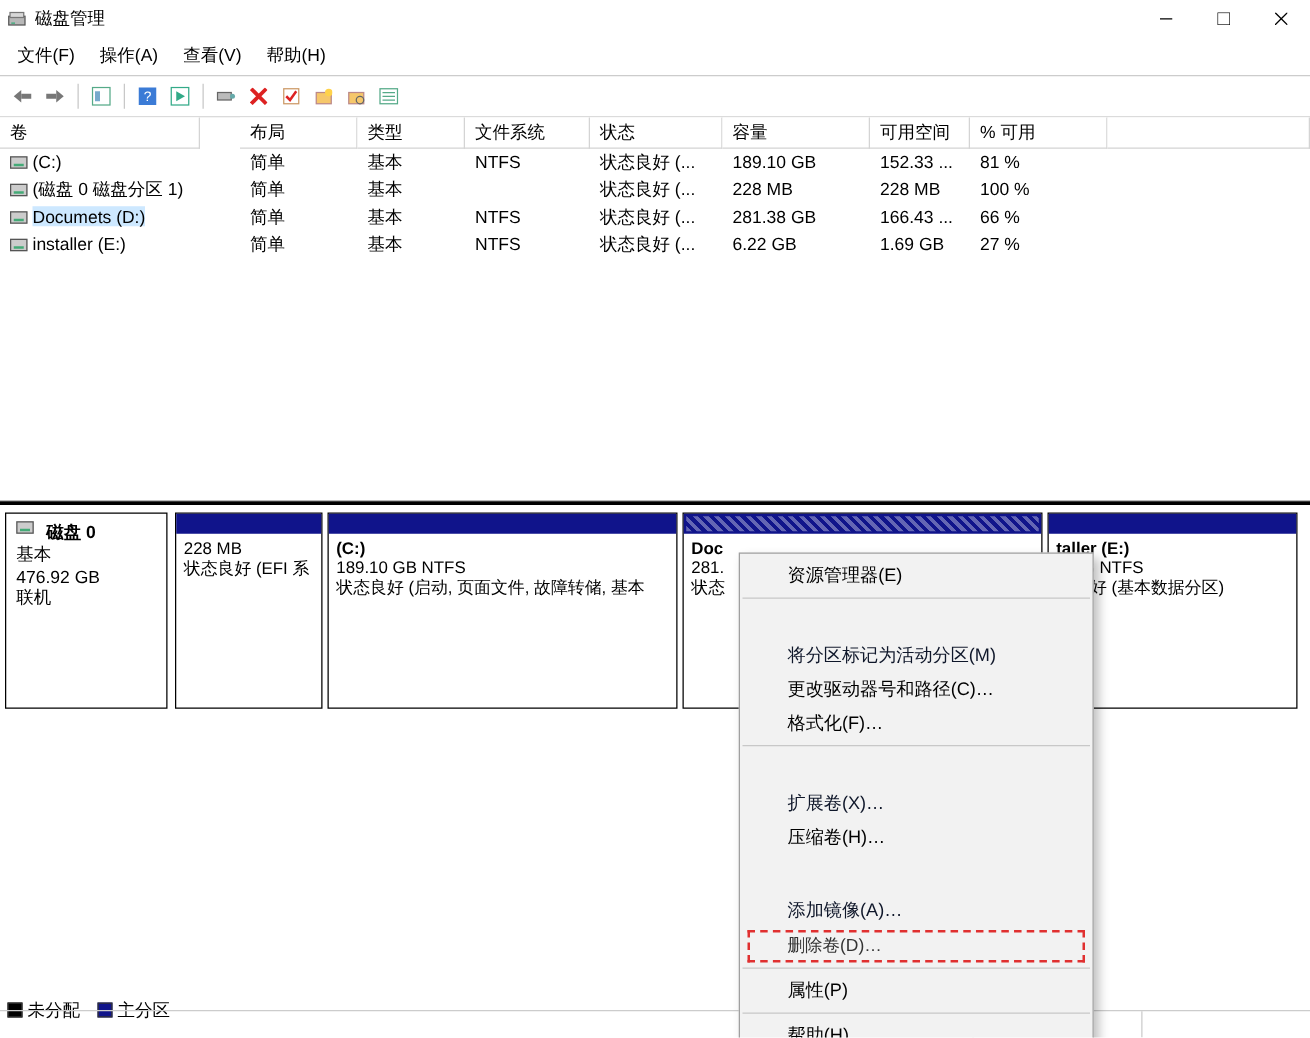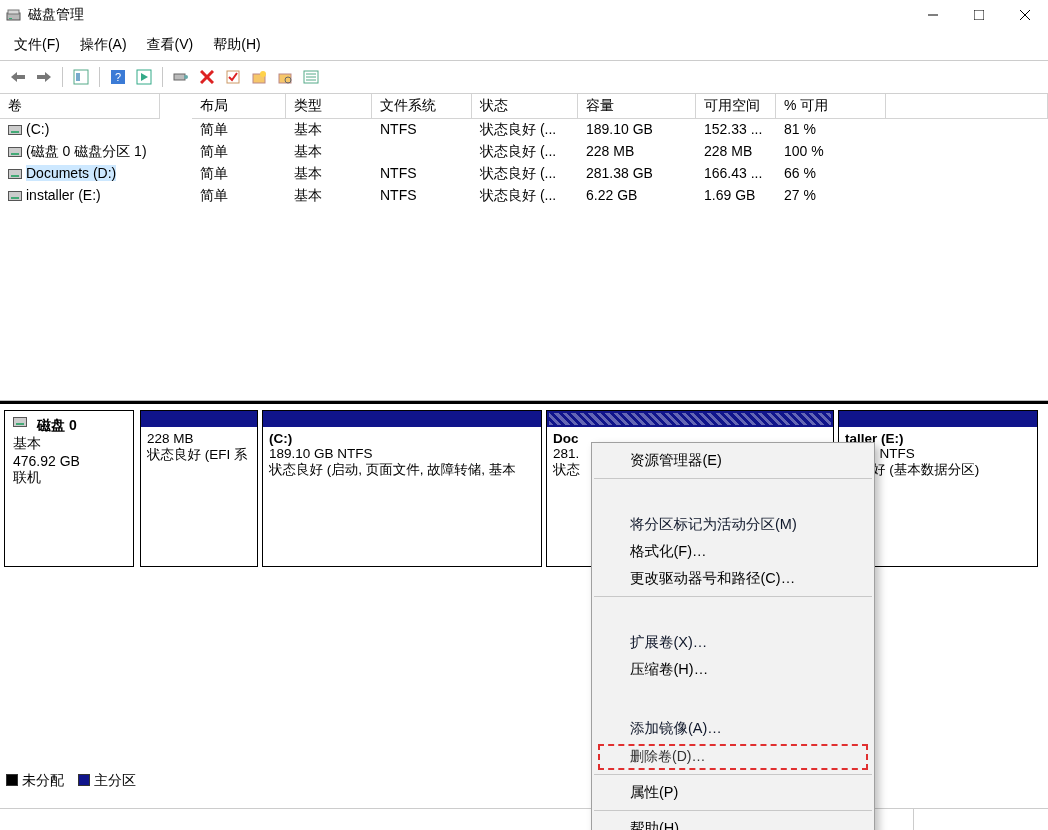--- a/index.html
+++ b/index.html
@@ -41,21 +41,21 @@
   .part .head { background:#10148b; height:16px; }
   .part.sel .head { background:#10148b; position:relative; }
   .part.sel .head::before { content:''; position:absolute; inset:2px; background:repeating-linear-gradient(45deg,#fff 0 3px,#10148b 3px 6px); opacity:0.35;}
   .part .body { padding:4px 6px; font-size:13.5px; }
   .part .body .pname { font-weight:bold;}
   .p0 { width:118px;}
   .p1 { width:280px;}
   .p2 { width:288px;}
   .p3 { width:200px;}
 
-  .legend { position:absolute; left:6px; bottom:40px; display:flex; gap:14px; font-size:14px;}
+  .legend { position:absolute; left:6px; bottom:12px; display:flex; gap:14px; font-size:14px;}
   .legend .swatch { display:inline-block; width:12px; height:12px; border:1px solid #333; margin-right:4px; vertical-align:-1px;}
   .sw-black { background:#000; }
   .sw-blue { background:#10148b; }
 
   .statusbar { position:absolute; left:0; right:0; bottom:0; height:22px; border-top:1px solid #ccc; display:flex; }
   .statusbar .seg { border-left:1px solid #ccc; width:135px; height:100%; }
   .statusbar .fill { flex:1; }
 
   .context-menu { position:absolute; left:591px; top:442px; width:284px; background:#f2f2f2; border:1px solid #a0a0a0; box-shadow:4px 4px 8px rgba(0,0,0,0.25); padding:4px 0;}
   .context-menu .cm-item { padding:4px 38px 4px 38px; font-size:14.5px; }
@@ -286,22 +286,22 @@
 <div class="statusbar">
   <div class="fill"></div>
   <div class="seg"></div>
   <div class="seg"></div>
 </div>
 
 <div class="context-menu">
   <div class="cm-item">资源管理器(E)</div>
   <div class="cm-sep"></div>
   <div class="cm-item disabled">将分区标记为活动分区(M)</div>
+  <div class="cm-item">更改驱动器号和路径(C)…</div>
   <div class="cm-item">格式化(F)…</div>
-  <div class="cm-item">更改驱动器号和路径(C)…</div>
   <div class="cm-sep"></div>
   <div class="cm-item disabled">扩展卷(X)…</div>
   <div class="cm-item">压缩卷(H)…</div>
   <div class="cm-item disabled">添加镜像(A)…</div>
   <div class="cm-highlight">删除卷(D)…</div>
   <div class="cm-sep"></div>
   <div class="cm-item">属性(P)</div>
   <div class="cm-sep"></div>
   <div class="cm-item">帮助(H)</div>
 </div>

